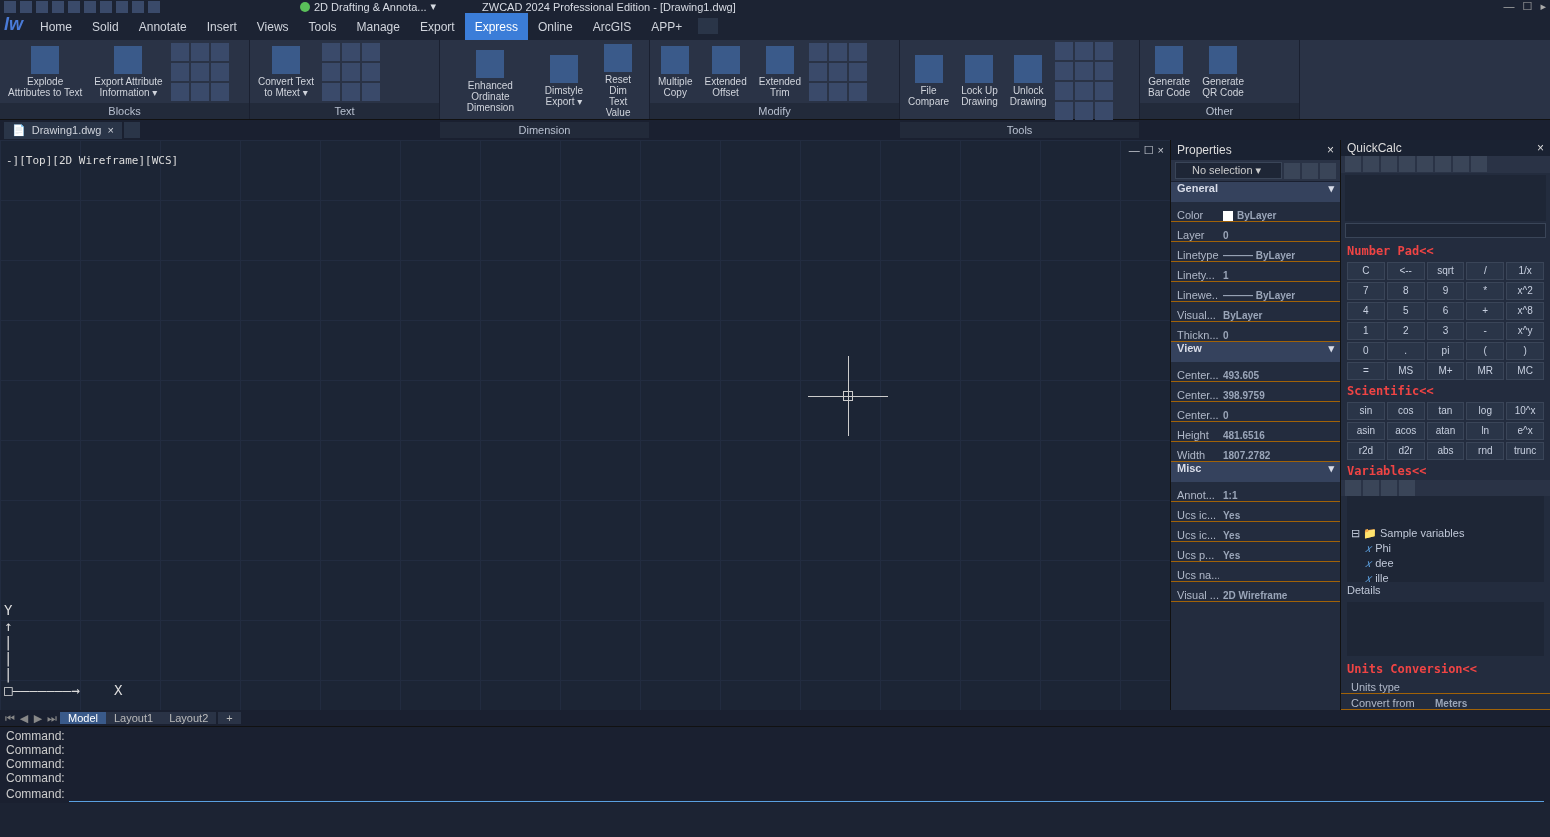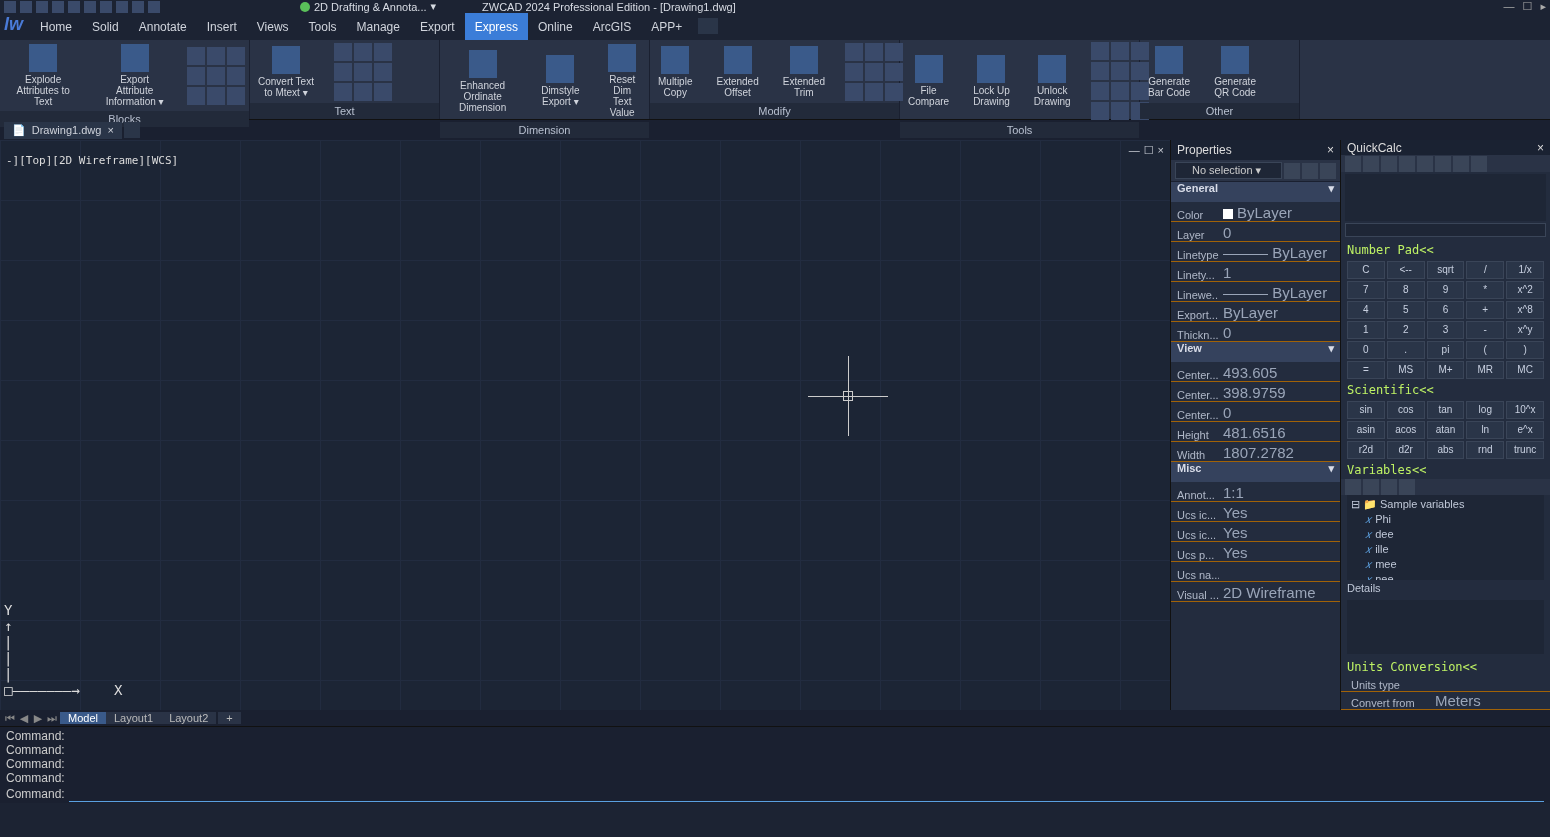--- a/index.html
+++ b/index.html
@@ -17,21 +17,21 @@
 
 .menubar { height: 27px; background: #1c2333; display: flex; align-items: stretch; padding-left: 30px; }
 .logo { position: absolute; left: 4px; top: 14px; font-size: 18px; color: #4a7bd8; font-style: italic; font-weight: bold; }
 .menu-tab { padding: 0 10px; display: flex; align-items: center; color: #d0d4dc; cursor: pointer; font-size: 12px; }
 .menu-tab.active { background: #3b7dd8; color: #fff; }
 .menu-help { width: 20px; height: 16px; background: #2a3548; margin: 5px 0 0 6px; }
 
 
 .ribbon { height: 80px; background: #2a3346; display: flex; border-bottom: 1px solid #111; }
 .ribbon-panel { border-right: 1px solid #1a2030; display: flex; flex-direction: column; }
-.panel-body { flex: 1; display: flex; align-items: center; padding: 2px 4px; gap: 16px; }
+.panel-body { flex: 1; display: flex; align-items: center; padding: 2px 4px; gap: 4px; }
 .panel-title { height: 16px; background: #222a3a; color: #b8c0d0; font-size: 11px; text-align: center; line-height: 16px; }
 .big-btn { display: flex; flex-direction: column; align-items: center; justify-content: center; padding: 2px 4px; cursor: pointer; text-align: center; line-height: 11px; }
 .big-icon { width: 28px; height: 28px; background: #3a5a8a; margin-bottom: 2px; }
 .big-label { font-size: 10px; color: #d0d4dc; }
 .small-grid { display: grid; grid-template-columns: repeat(3, 18px); grid-auto-rows: 18px; gap: 2px; }
 .small-btn { width: 18px; height: 18px; background: #3a4a6a; cursor: pointer; }
 
 
 .filetabs { height: 20px; background: #1a2030; display: flex; align-items: center; padding-left: 4px; gap: 2px; }
 .file-tab { background: #2a3548; padding: 2px 8px; color: #d0d4dc; font-size: 11px; font-family: monospace; display: flex; align-items: center; gap: 6px; }
@@ -56,34 +56,34 @@
 .properties { width: 170px; background: #232c3e; border-left: 1px solid #111; display: flex; flex-direction: column; }
 .panel-header { height: 20px; background: #1a2232; display: flex; align-items: center; padding: 0 6px; font-family: monospace; font-size: 12px; color: #ddd; }
 .panel-header .close-x { margin-left: auto; cursor: pointer; }
 .sel-row { height: 22px; display: flex; align-items: center; padding: 0 4px; background: #2a3346; border-bottom: 1px solid #1a2030; gap: 2px; }
 .sel-drop { flex: 1; background: #1e2636; border: 1px solid #3a4558; padding: 1px 16px; color: #ccc; font-size: 11px; }
 .tiny-icon { width: 16px; height: 16px; background: #3a4558; cursor: pointer; }
 .section-head { height: 20px; background: #35425d; display: flex; padding: 0 6px; font-weight: bold; color: #d8dce8; font-size: 11px; }
 .section-head .arrow { margin-left: auto; }
 .prop-row { height: 20px; display: flex; align-items: flex-end; padding: 0 6px; border-bottom: 1px solid #a16207; }
 .prop-label { width: 42px; color: #b0b8c8; font-size: 11px; overflow: hidden; white-space: nowrap; }
-.prop-value { flex: 1; color: #9aa5b8; font-size: 15px; padding-left: 4px; }
+.prop-value { flex: 1; color: #9aa5b8; font-size: 10px; padding-left: 4px; font-weight: bold; }
 .swatch { width: 10px; height: 10px; background: #fff; display: inline-block; margin-right: 4px; vertical-align: middle; }
 
 
 .quickcalc { width: 210px; background: #232c3e; border-left: 1px solid #111; display: flex; flex-direction: column; }
 .qc-toolbar { height: 22px; display: flex; align-items: center; padding: 0 4px; gap: 2px; background: #2a3346; }
 .qc-display { height: 60px; background: #1e2636; margin: 2px 4px; }
 .qc-input { height: 18px; background: #1e2636; margin: 0 4px 4px 4px; border: 1px solid #3a4558; }
-.qc-section-title { font-family: monospace; font-weight: normal; font-size: 12px; padding: 2px 6px; color: #bef264; }
+.qc-section-title { font-family: monospace; font-weight: bold; font-size: 12px; padding: 2px 6px; color: #ef4444; }
 .keypad { display: grid; grid-template-columns: repeat(6, 1fr); gap: 2px; padding: 2px 6px; }
 .key, .sci-key { height: 18px; background: #2a3548; border: 1px solid #3a4558; color: #c8d0e0; font-size: 10px; display: flex; align-items: center; justify-content: center; cursor: pointer; }
 .varbox { height: 110px; background: #1e2636; margin: 0 6px; overflow-y: auto; font-size: 11px; padding: 2px 4px; position: relative; }
 .vartree-row { padding: 1px 0 1px 14px; color: #c0c8d8; }
-.vartree-root { padding-left: 0; }
+.vartree-root { padding-left: 0; margin-top: 28px; }
 .var-x { color: #5a9bd8; font-style: italic; margin-right: 4px; }
 .details { height: 70px; background: #1e2636; margin: 4px 6px; }
 
 
 .layout-tabs { height: 16px; background: #1a2030; display: flex; align-items: center; padding-left: 4px; gap: 2px; font-size: 11px; }
 .nav-arrow { width: 12px; color: #888; cursor: pointer; text-align: center; }
 .layout-tab { padding: 0 8px; background: #2a3346; color: #bbb; cursor: pointer; }
 .layout-tab.active { background: #3a5a8a; color: #fff; }
 
 
@@ -333,21 +333,21 @@
         </div>
         <div class="prop-row">
           <span class="prop-label">Linety...</span>
           <span class="prop-value">1</span>
         </div>
         <div class="prop-row">
           <span class="prop-label">Linewe...</span>
           <span class="prop-value">——— ByLayer</span>
         </div>
         <div class="prop-row">
-          <span class="prop-label">Export...</span>
+          <span class="prop-label">Visual...</span>
           <span class="prop-value">ByLayer</span>
         </div>
         <div class="prop-row">
           <span class="prop-label">Thickn...</span>
           <span class="prop-value">0</span>
         </div>
         <div class="section-head">
           <span>View</span>
           <span class="arrow">▾</span>
         </div>

